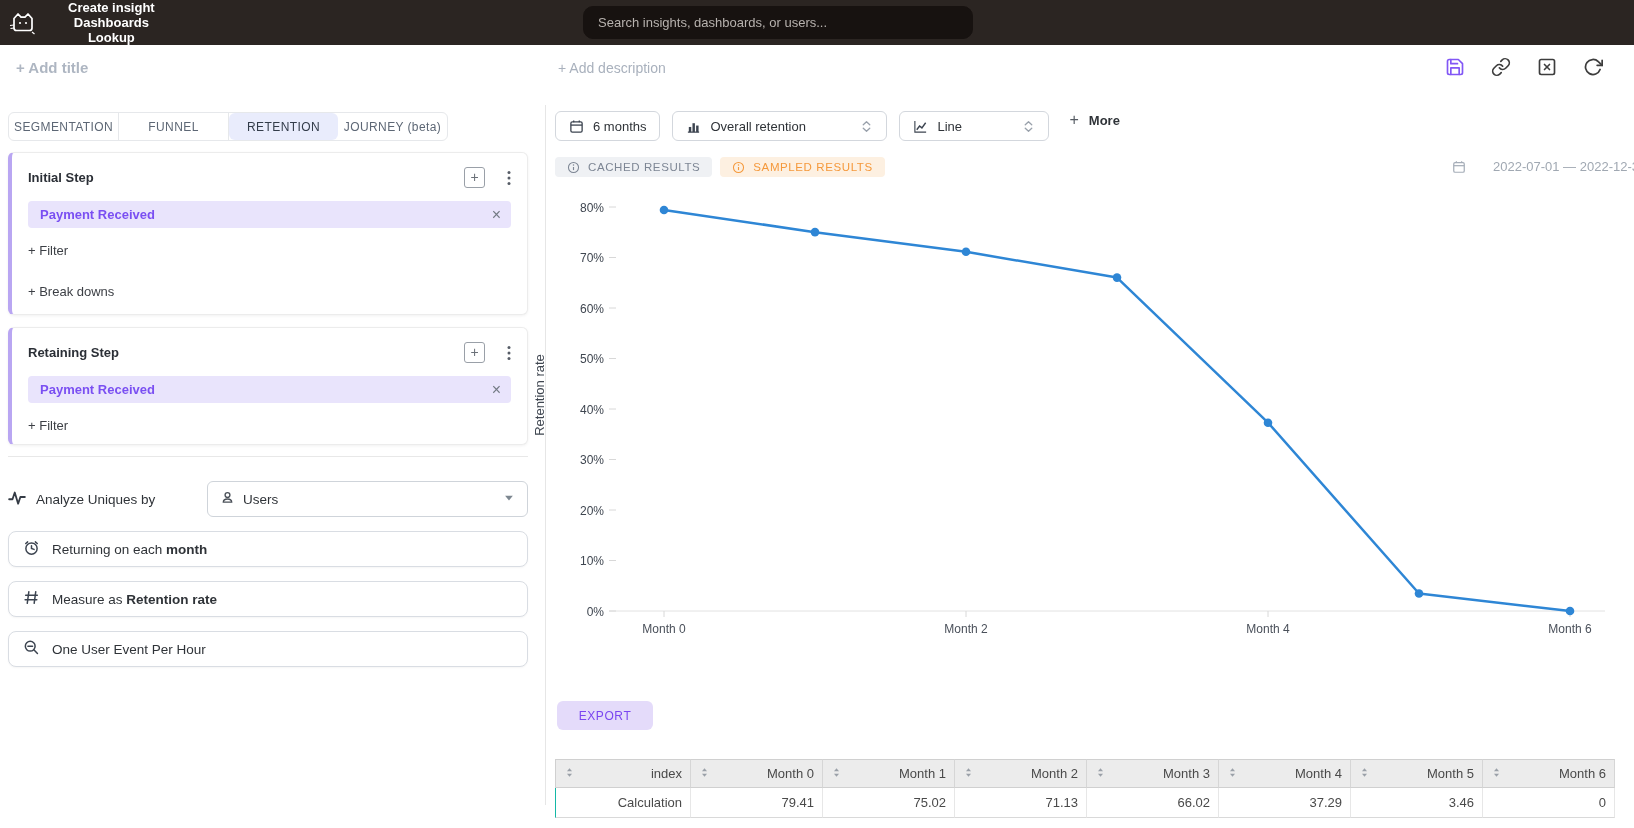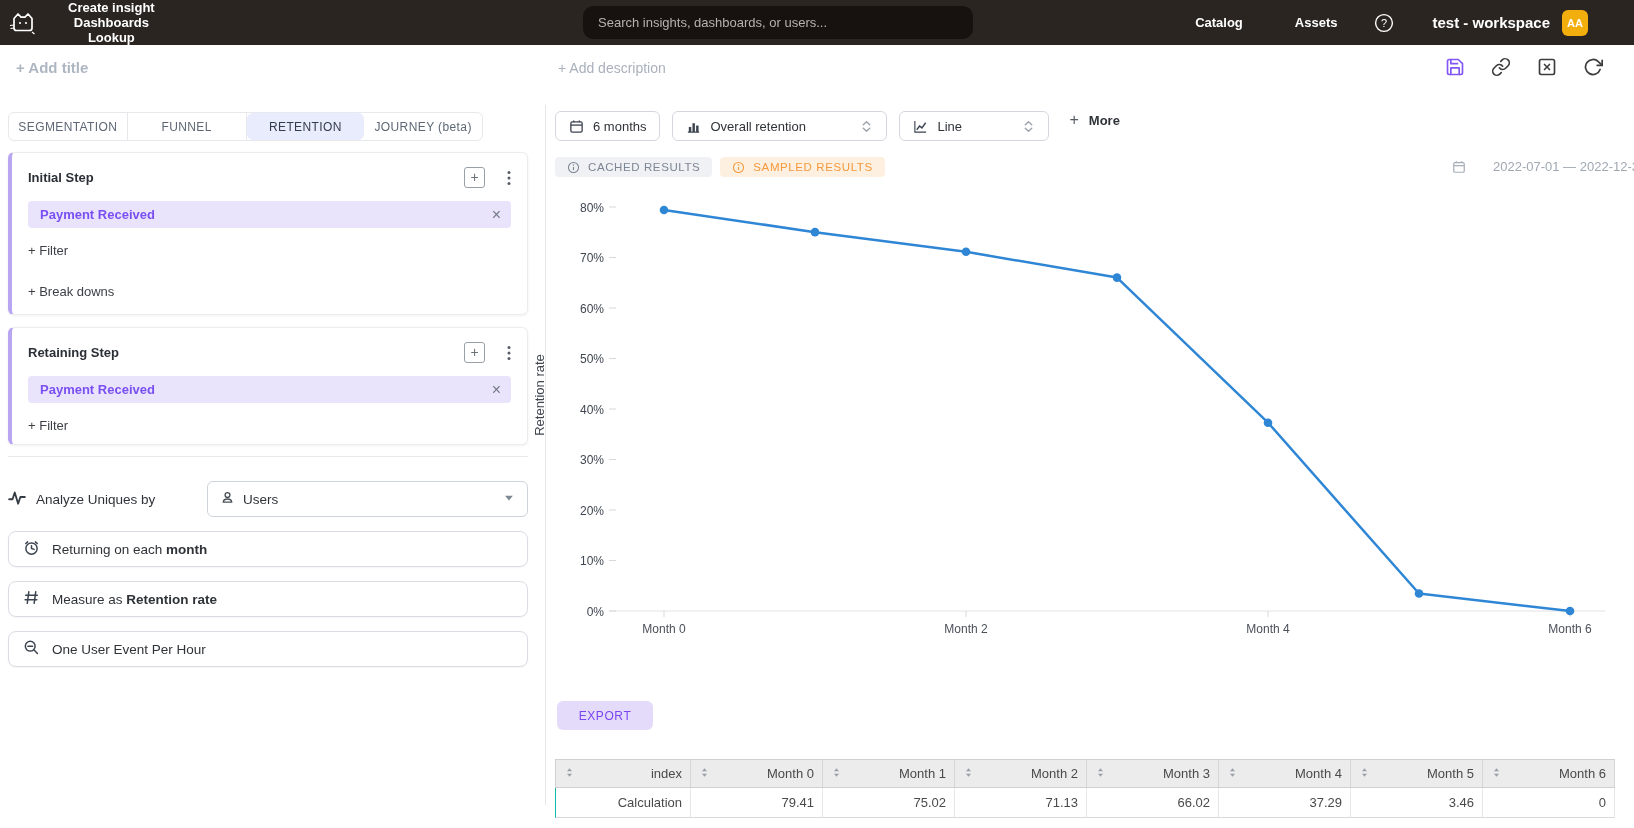--- a/index.html
+++ b/index.html
@@ -24,21 +24,21 @@
   .subheader { position:absolute; left:0; top:45px; width:1634px; height:48px; background:#fff; }
   .add-title { position:absolute; left:16px; top:14px; font-size:15px; font-weight:bold; color:#aeb6c2; cursor:pointer; }
   .add-desc { position:absolute; left:558px; top:15px; font-size:14px; color:#a9b1bd; cursor:pointer; }
   .subicons { position:absolute; right:30px; top:11px; display:flex; align-items:center; gap:24px; }
   .subicons .icbtn { width:22px; height:22px; display:flex; align-items:center; justify-content:center; cursor:pointer; }
 
   
   .vdivider { position:absolute; left:545px; top:105px; width:1px; height:700px; background:#e6e6e6; }
 
   
-  .tabbar { position:absolute; left:8px; top:112px; width:475px; height:29px; display:flex; border:1px solid #e6e8eb; border-radius:6px; background:#fff; overflow:hidden; }
+  .tabbar { position:absolute; left:8px; top:112px; width:440px; height:29px; display:flex; border:1px solid #e6e8eb; border-radius:6px; background:#fff; overflow:hidden; }
   .tab { flex:1; display:flex; align-items:center; justify-content:center; font-size:12px; letter-spacing:.4px; color:#5d6775; cursor:pointer; border-right:1px solid #e6e8eb; white-space:nowrap; }
   .tab:last-child { border-right:none; }
   .tab.selected { background:#e9ecfc; color:#333c4a; font-weight:normal; border-radius:6px; border-right:none; }
 
   .step-card { position:absolute; left:8px; width:520px; background:#fff; border:1px solid #ececec; border-left:4px solid #b9a6f2; border-radius:6px; box-shadow:0 1px 3px rgba(0,0,0,.06); padding:14px 16px 0 16px; }
   .card-head { display:flex; align-items:center; }
   .card-title { font-size:13px; font-weight:bold; color:#2b2f36; flex:1; }
   .plus-btn { width:21px; height:21px; border:1px solid #9aa0a8; border-radius:3px; color:#6a7078; font-size:14px; line-height:19px; text-align:center; cursor:pointer; }
   .dots-btn { margin-left:22px; cursor:pointer; display:flex; align-items:center; }
   .chip { margin-top:13px; height:27px; background:#e9e4fc; border-radius:4px; display:flex; align-items:center; padding:0 10px 0 12px; cursor:pointer; }
@@ -105,34 +105,20 @@
         <line x1="1.5" y1="19.5" x2="5" y2="19" stroke="#fff" stroke-width="1.2"></line>
         <line x1="23" y1="23" x2="25.5" y2="25" stroke="#fff" stroke-width="1.2"></line>
       </svg>
     </div>
     <nav class="navlinks left" id="nav-left">
         <span class="nav-item">Create insight</span>
         <span class="nav-item">Dashboards</span>
         <span class="nav-item">Lookup</span>
       </nav>
     <input class="search" placeholder="Search insights, dashboards, or users..." style="">
-    <div class="nav-right">
-      <span id="nav-right-items" style="display:flex;align-items:center;">
-          <span class="nav-item">Catalog</span>
-          <span class="nav-item">Assets</span>
-        </span>
-      <span class="help">
-        <svg width="20" height="20" viewBox="0 0 20 20">
-            <circle cx="10" cy="10" r="8.4" fill="none" stroke="#fff" stroke-width="1.4"></circle>
-            <text x="10" y="14" font-size="11" font-family="Liberation Sans,sans-serif" fill="#fff" text-anchor="middle">?</text>
-          </svg>
-      </span>
-      <span class="workspace">test - workspace</span>
-      <span class="avatar" id="avatar" style="background: rgb(242, 174, 13);">AA</span>
-    </div>
   </header>
 
   <div class="subheader">
     <span class="add-title">+ Add title</span>
     <span class="add-desc">+ Add description</span>
     <div class="subicons">
       <span class="icbtn">
         <svg width="20" height="20" viewBox="0 0 24 24" fill="none" stroke="#8257f5" stroke-width="2" stroke-linecap="round" stroke-linejoin="round">
             <path d="M19 21H5a2 2 0 0 1-2-2V5a2 2 0 0 1 2-2h11l5 5v11a2 2 0 0 1-2 2z"></path>
             <polyline points="17 21 17 13 7 13 7 21"></polyline>

